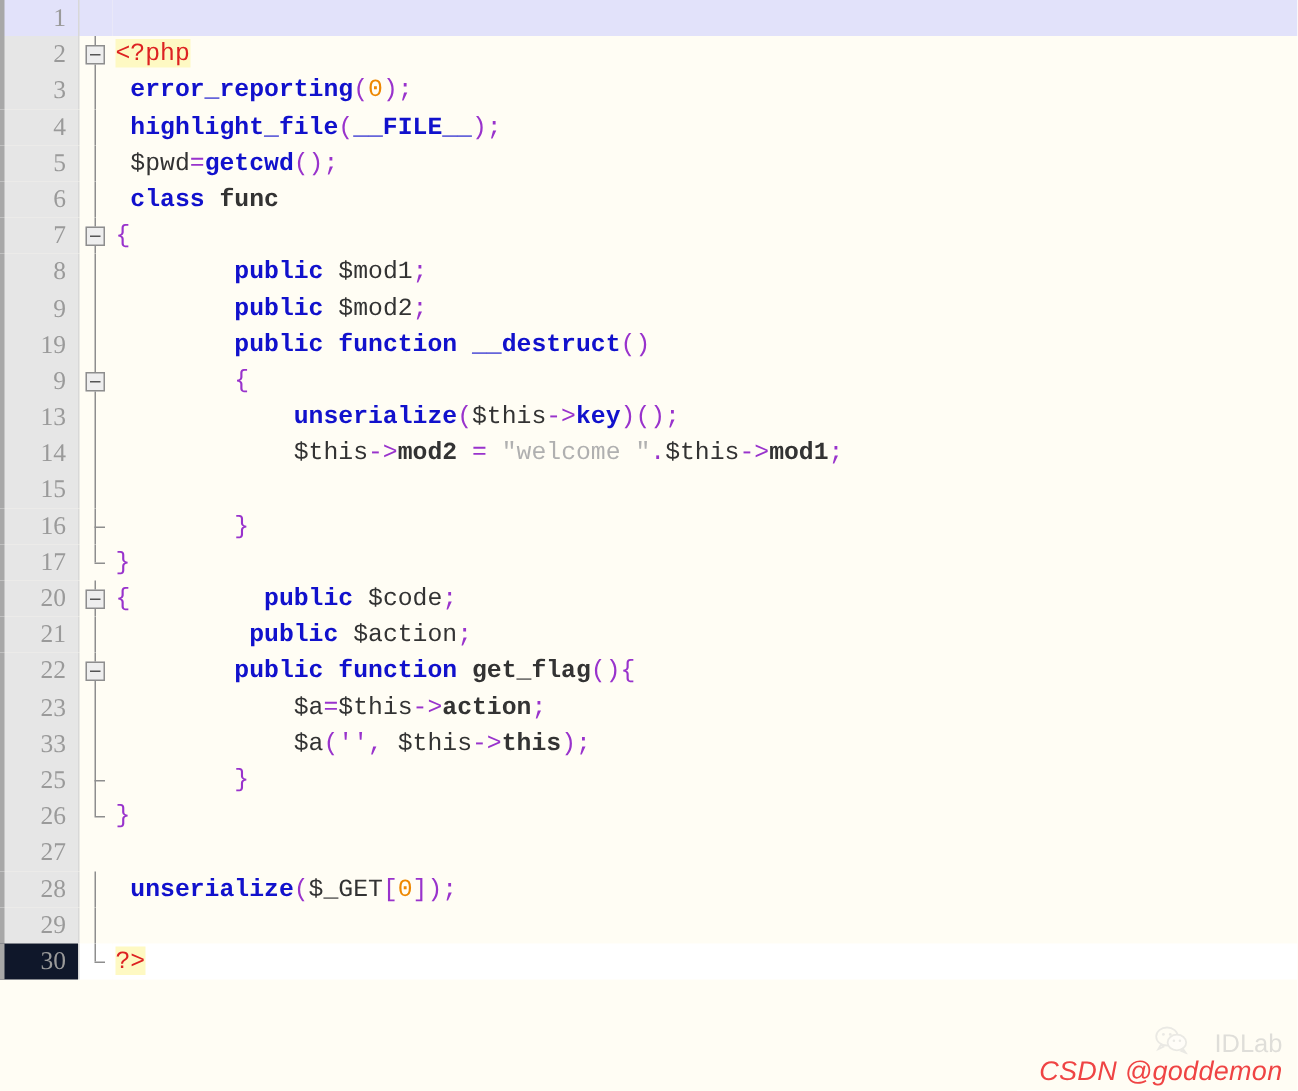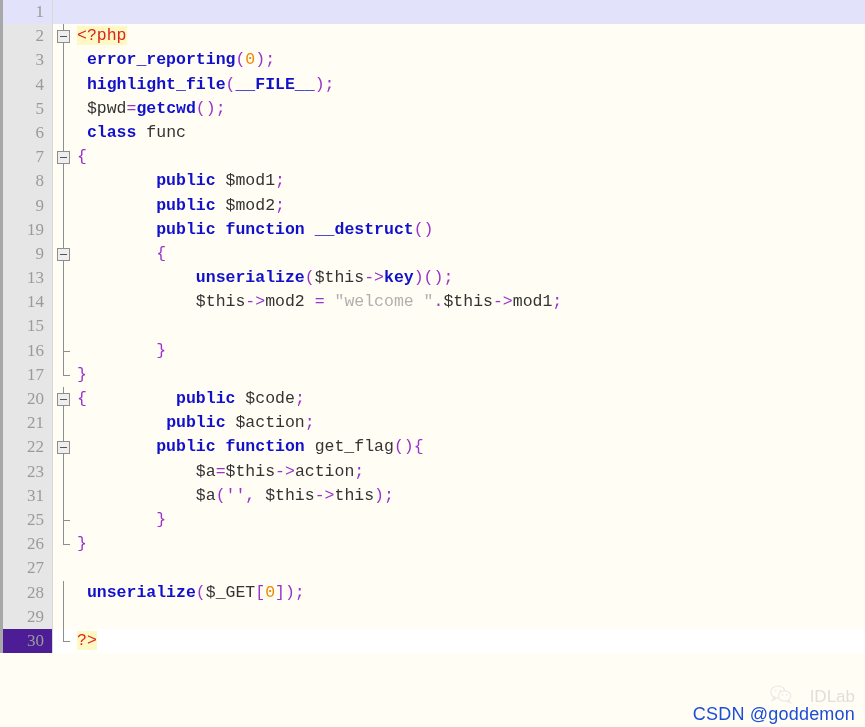--- a/index.html
+++ b/index.html
@@ -30,21 +30,21 @@
     height: 24.2px;
     line-height: 24.2px;
     white-space: pre;
   }
   .row.current .code,
   .row.current .gutter-num,
   .row.current .fold {
     background: #e2e2fa;
   }
   .row.tail .code { background: #ffffff; }
-  .row.tail .gutter-num { background: #4c1d95; }
+  .row.tail .gutter-num { background: #0f172a; }
   .row.tail .fold { background: #ffffff; }
 
   
   .gutter-num {
     width: 52px;
     flex: 0 0 52px;
     box-sizing: border-box;
     padding-right: 8px;
     text-align: right;
     color: #9a9a9a;
@@ -125,21 +125,21 @@
   
   .t-tag      { color: #dd2222; font-weight: normal; background: #fef9c3; }
   .t-kw       { color: #1111cc; font-weight: bold; }
   .t-fn       { color: #1111cc; font-weight: bold; }
   .t-const    { color: #1111cc; font-weight: bold; }
   .t-punc     { color: #9933cc; }
   .t-op       { color: #9933cc; }
   .t-num      { color: #ee8800; }
   .t-str      { color: #b0b0b0; }
   .t-var      { color: #333333; }
-  .t-plain    { color: #333333; }
+  .t-plain    { color: #333333; font-weight: bold; }
 
   
   .watermark {
     position: absolute;
     right: 10px;
     bottom: 2px;
     text-align: right;
     user-select: none;
     pointer-events: none;
   }
@@ -151,23 +151,24 @@
     opacity: 0.42;
   }
   .wm-top .wm-label {
     font-family: "Liberation Sans", sans-serif;
     font-size: 17px;
     color: #b5b5b5;
   }
   .wm-bottom {
     font-family: "Liberation Sans", sans-serif;
     font-size: 18px;
-    color: #1d4ed8;
+    color: #ef4444;
     margin-top: -4px;
     letter-spacing: 0.2px;
+    font-style: italic;
   }
 </style>
 </head>
 <body>
 
 <div id="editor">
   <div id="rows">
       <div class="row current"><div class="gutter-num">1</div><div class="fold"></div><div class="code"></div></div>
       <div class="row"><div class="gutter-num">2</div><div class="fold line"><span class="box"></span></div><div class="code"><span class="t-tag">&lt;?php</span></div></div>
       <div class="row"><div class="gutter-num">3</div><div class="fold line"></div><div class="code"><span class="t-plain"> </span><span class="t-fn">error_reporting</span><span class="t-punc">(</span><span class="t-num">0</span><span class="t-punc">);</span></div></div>
@@ -181,21 +182,21 @@
       <div class="row"><div class="gutter-num">9</div><div class="fold line"><span class="box"></span></div><div class="code"><span class="t-plain">        </span><span class="t-punc">{</span></div></div>
       <div class="row"><div class="gutter-num">13</div><div class="fold line"></div><div class="code"><span class="t-plain">            </span><span class="t-fn">unserialize</span><span class="t-punc">(</span><span class="t-var">$this</span><span class="t-op">-&gt;</span><span class="t-kw">key</span><span class="t-punc">)();</span></div></div>
       <div class="row"><div class="gutter-num">14</div><div class="fold line"></div><div class="code"><span class="t-plain">            </span><span class="t-var">$this</span><span class="t-op">-&gt;</span><span class="t-plain">mod2 </span><span class="t-op">=</span><span class="t-plain"> </span><span class="t-str">"welcome "</span><span class="t-op">.</span><span class="t-var">$this</span><span class="t-op">-&gt;</span><span class="t-plain">mod1</span><span class="t-punc">;</span></div></div>
       <div class="row"><div class="gutter-num">15</div><div class="fold line"></div><div class="code"></div></div>
       <div class="row"><div class="gutter-num">16</div><div class="fold line"><span class="tick"></span></div><div class="code"><span class="t-plain">        </span><span class="t-punc">}</span></div></div>
       <div class="row"><div class="gutter-num">17</div><div class="fold line-half-up"><span class="tick"></span></div><div class="code"><span class="t-punc">}</span></div></div>
       <div class="row"><div class="gutter-num">20</div><div class="fold line"><span class="box"></span></div><div class="code"><span class="t-punc">{</span><span class="t-plain">         </span><span class="t-kw">public</span><span class="t-plain"> </span><span class="t-var">$code</span><span class="t-punc">;</span></div></div>
       <div class="row"><div class="gutter-num">21</div><div class="fold line"></div><div class="code"><span class="t-plain">         </span><span class="t-kw">public</span><span class="t-plain"> </span><span class="t-var">$action</span><span class="t-punc">;</span></div></div>
       <div class="row"><div class="gutter-num">22</div><div class="fold line"><span class="box"></span></div><div class="code"><span class="t-plain">        </span><span class="t-kw">public</span><span class="t-plain"> </span><span class="t-kw">function</span><span class="t-plain"> get_flag</span><span class="t-punc">(){</span></div></div>
       <div class="row"><div class="gutter-num">23</div><div class="fold line"></div><div class="code"><span class="t-plain">            </span><span class="t-var">$a</span><span class="t-op">=</span><span class="t-var">$this</span><span class="t-op">-&gt;</span><span class="t-plain">action</span><span class="t-punc">;</span></div></div>
-      <div class="row"><div class="gutter-num">31</div><div class="fold line"></div><div class="code"><span class="t-plain">            </span><span class="t-var">$a</span><span class="t-punc">('', </span><span class="t-var">$this</span><span class="t-op">-&gt;</span><span class="t-plain">this</span><span class="t-punc">);</span></div></div>
+      <div class="row"><div class="gutter-num">33</div><div class="fold line"></div><div class="code"><span class="t-plain">            </span><span class="t-var">$a</span><span class="t-punc">('', </span><span class="t-var">$this</span><span class="t-op">-&gt;</span><span class="t-plain">this</span><span class="t-punc">);</span></div></div>
       <div class="row"><div class="gutter-num">25</div><div class="fold line"><span class="tick"></span></div><div class="code"><span class="t-plain">        </span><span class="t-punc">}</span></div></div>
       <div class="row"><div class="gutter-num">26</div><div class="fold line-half-up"><span class="tick"></span></div><div class="code"><span class="t-punc">}</span></div></div>
       <div class="row"><div class="gutter-num">27</div><div class="fold"></div><div class="code"></div></div>
       <div class="row"><div class="gutter-num">28</div><div class="fold line"></div><div class="code"><span class="t-plain"> </span><span class="t-fn">unserialize</span><span class="t-punc">(</span><span class="t-var">$_GET</span><span class="t-punc">[</span><span class="t-num">0</span><span class="t-punc">]);</span></div></div>
       <div class="row"><div class="gutter-num">29</div><div class="fold line"></div><div class="code"></div></div>
       <div class="row tail"><div class="gutter-num">30</div><div class="fold line-half-up"><span class="tick"></span></div><div class="code"><span class="t-tag">?&gt;</span></div></div>
     </div>
 
   <div class="watermark">
     <div class="wm-top">

